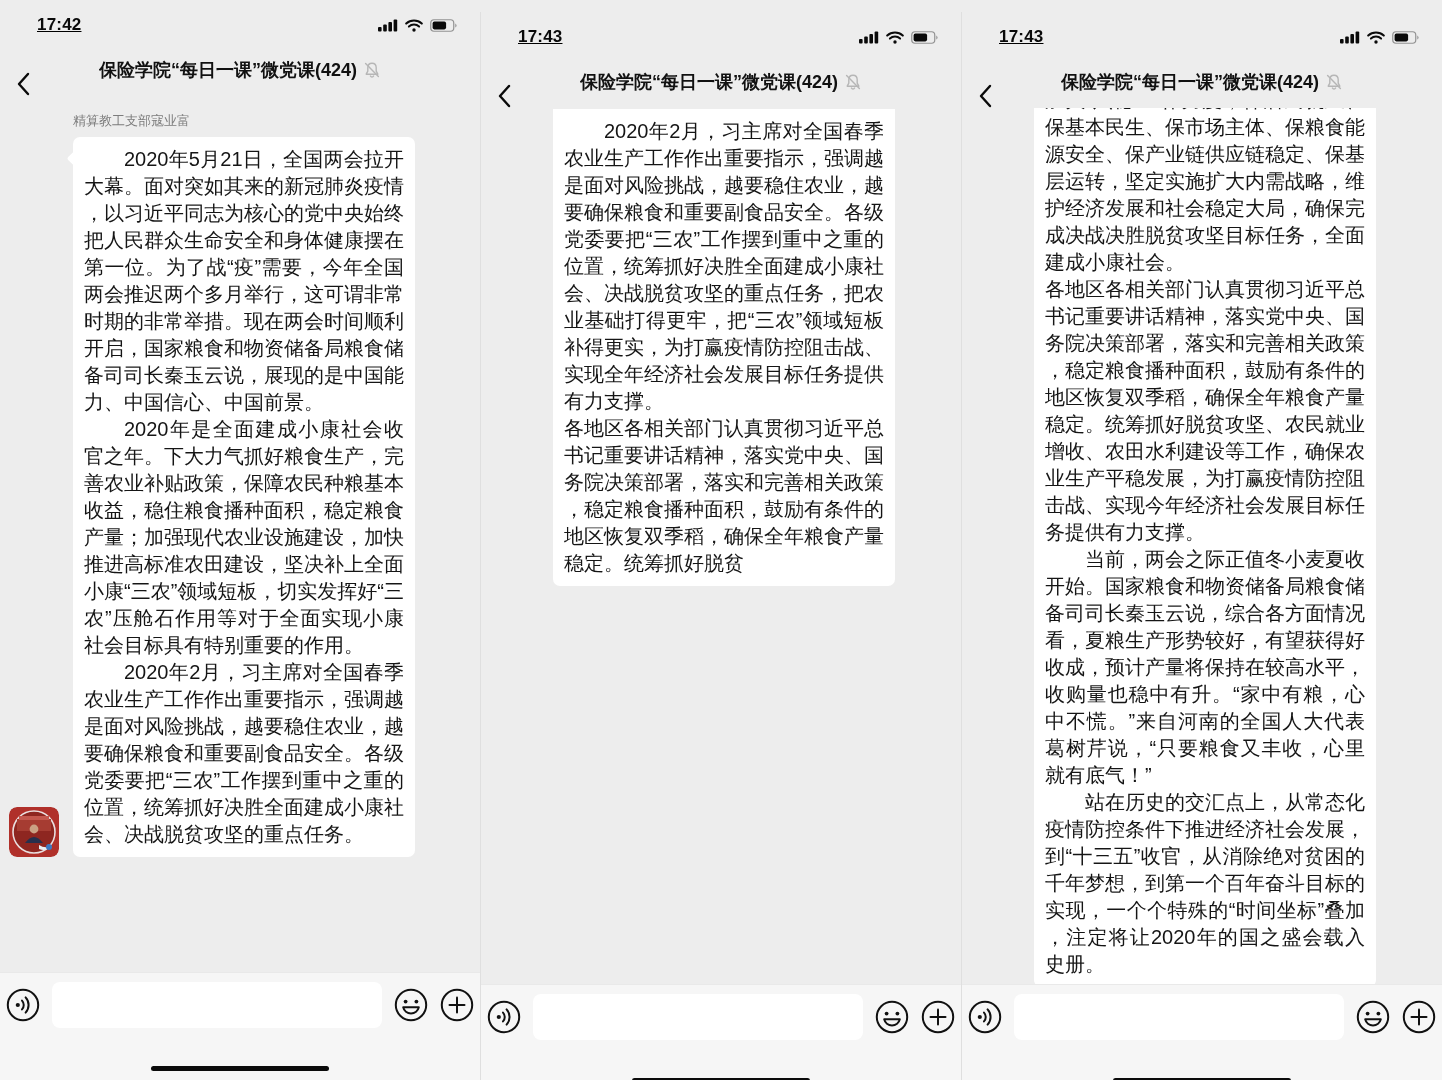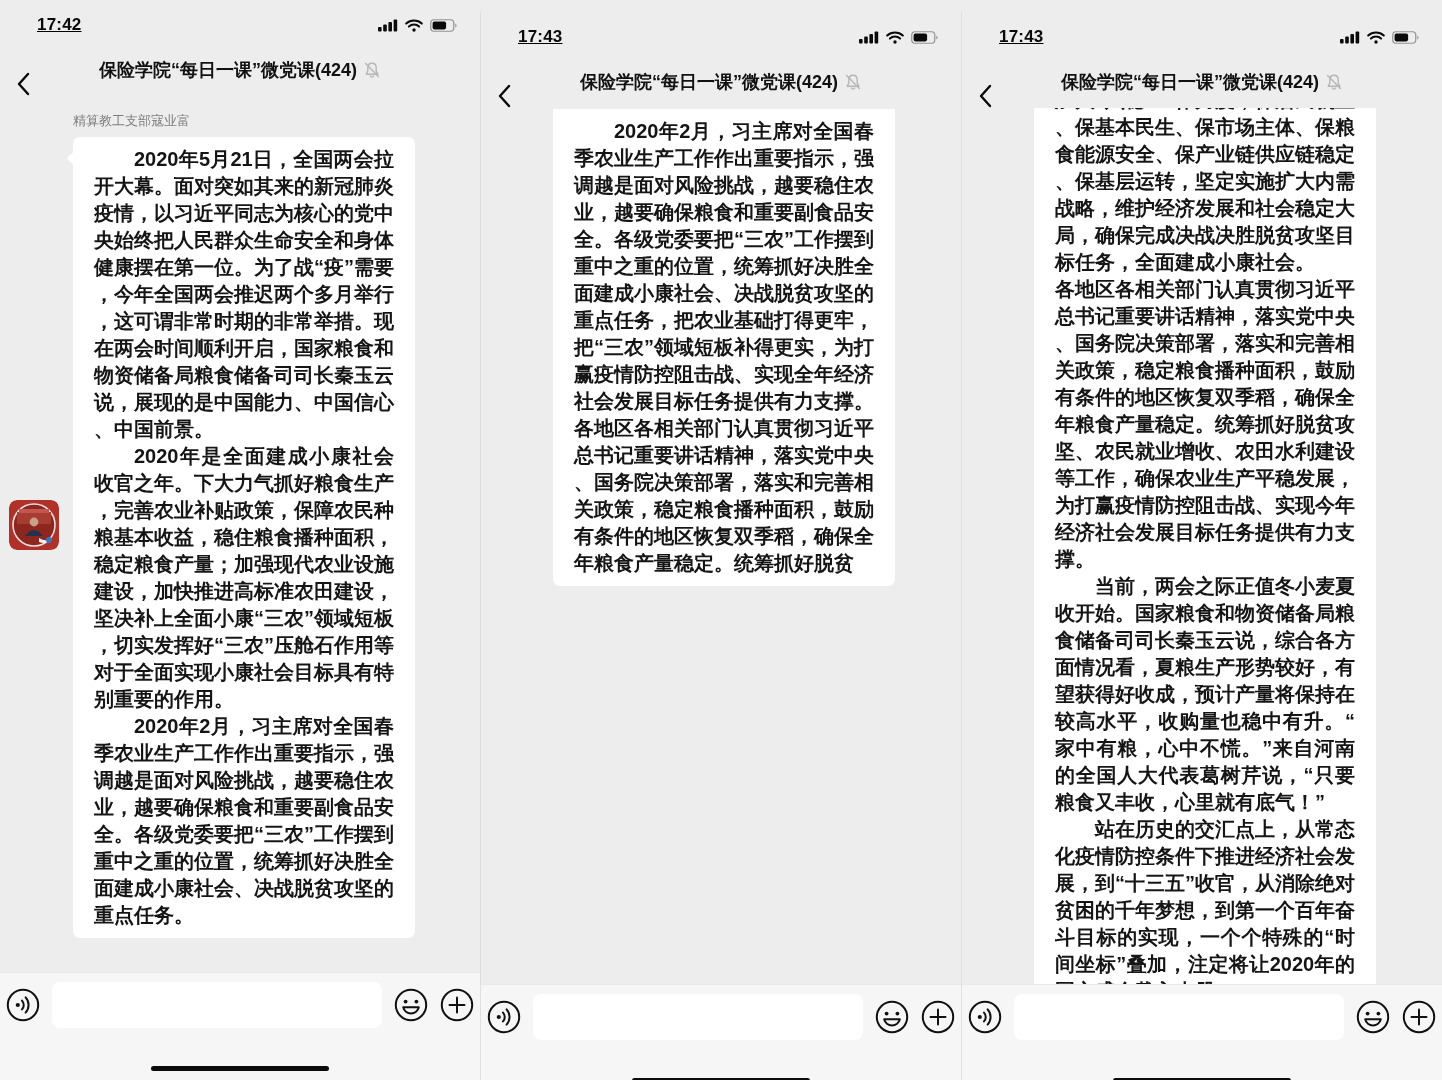--- a/index.html
+++ b/index.html
@@ -16,25 +16,25 @@
 
   
   .navbar { height:52px; flex:0 0 52px; display:flex; align-items:flex-end; position:relative; padding:0 16px; }
   .back { width:14px; height:24px; cursor:pointer; flex:0 0 auto; }
   .navtitle { position:absolute; left:40px; right:40px; top:0; bottom:0; display:flex; align-items:center; justify-content:center; gap:6px; }
   .navtitle .t { font-size:18px; font-weight:700; color:#111; white-space:nowrap; overflow:hidden; }
   .more { margin-left:auto; cursor:pointer; padding:6px 2px; }
 
   
   .chatarea { flex:1 1 auto; overflow:hidden; position:relative; }
-  .msgrow { display:flex; padding:16px 0 0 9px; align-items:center; }
+  .msgrow { display:flex; padding:16px 0 0 9px; align-items:flex-end; }
   .avatar { width:50px; height:50px; border-radius:8px; overflow:hidden; flex:0 0 50px; cursor:pointer; }
   .msgcol { margin-left:14px; }
   .sender { font-size:13px; color:#7c7c7c; margin-bottom:7px; max-width:342px; white-space:nowrap; }
-  .bubble { position:relative; width:342px; background:#fff; border-radius:7px; padding:9px 21px;font-weight:bold; }
+  .bubble { position:relative; width:342px; background:#fff; border-radius:7px; padding:9px 11px; }
   .bubble .tail { position:absolute; left:-4px; top:16px; width:11px; height:11px; background:#fff; transform:rotate(45deg); border-radius:2px; }
   .msgtext p { font-size:20px; line-height:27px; color:#151515; text-align:justify; line-break:anywhere; overflow-wrap:anywhere; }
   .msgtext p.indent { text-indent:2em; }
   .cont2 .bubble { margin:1px 0 0 72px; border-radius:0 0 7px 7px; }
   .cont3 .bubble { margin:-30px 0 0 72px; border-radius:0 0 7px 7px; }
 
   
   .inputbar { flex:0 0 108px; background:#f6f6f6; border-top:1px solid rgba(0,0,0,0.05); position:relative; display:flex; align-items:flex-start; gap:12px; padding:9px 6px 0 6px; }
   .roundbtn { width:34px; height:34px; flex:0 0 34px; cursor:pointer; margin-top:6px; }
   .field { flex:1 1 auto; height:46px; background:#fff; border:none; border-radius:8px; outline:none; font-size:18px; padding:0 12px; min-width:0; }

